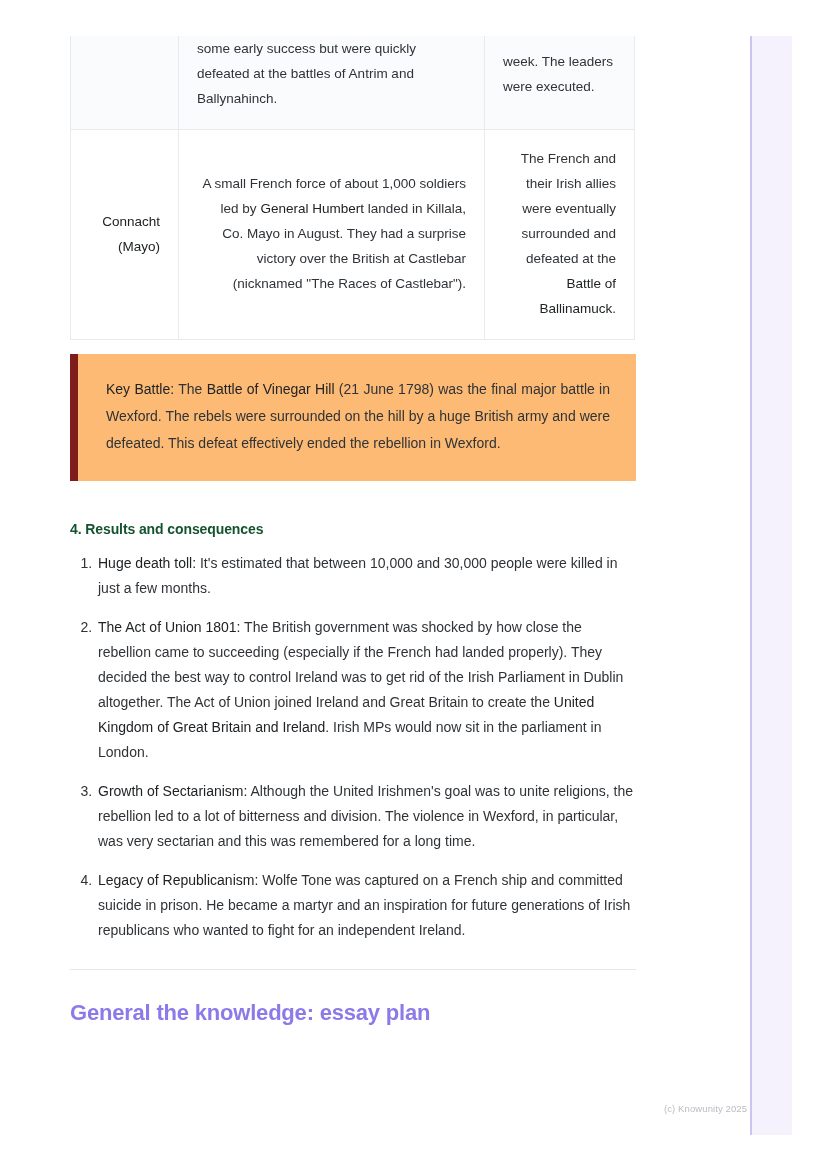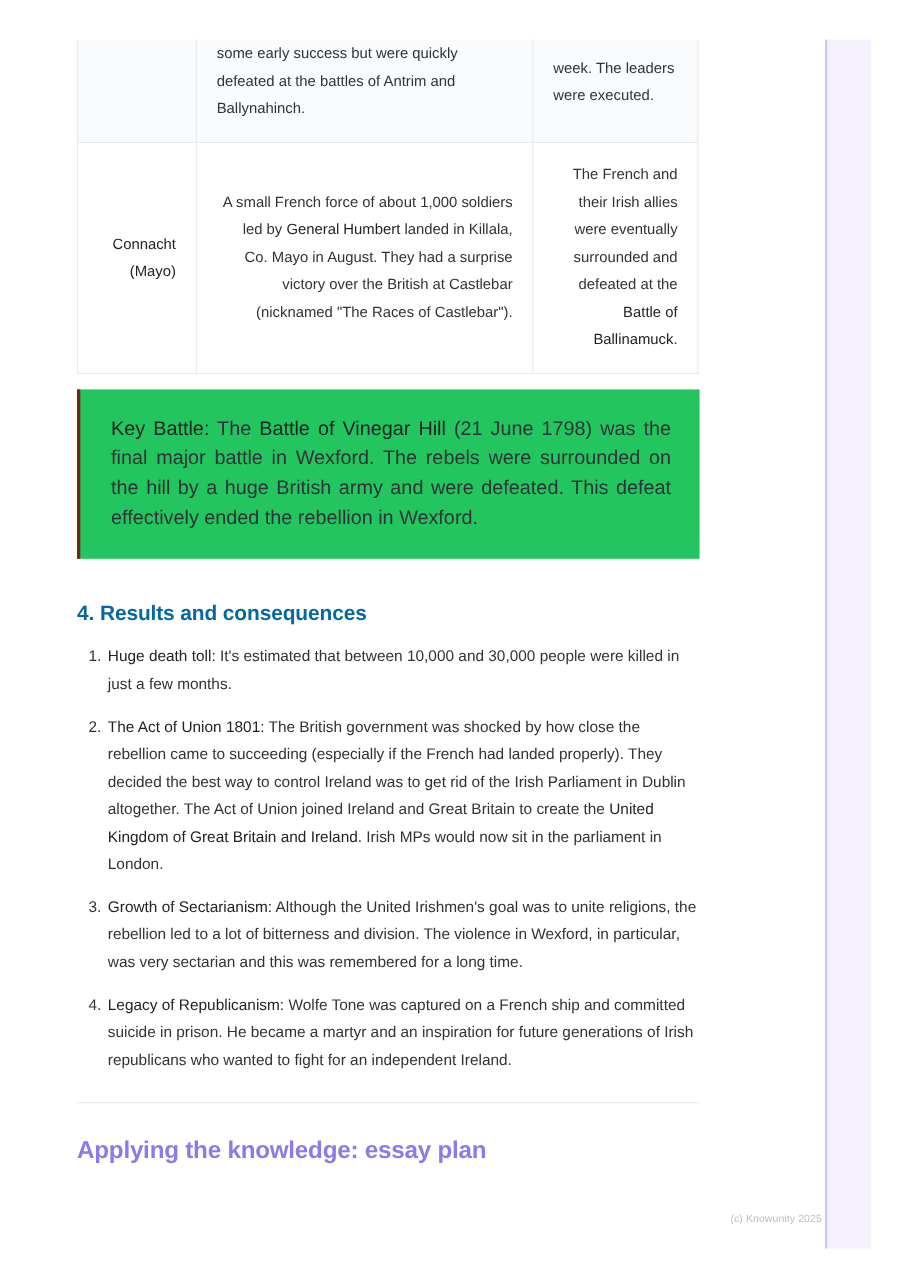--- a/index.html
+++ b/index.html
@@ -71,34 +71,34 @@
     border-top: none;
     padding-top: 0;
   }
   strong.b { font-weight: normal; color: #202326; }
 
   
   #callout {
     margin-top: 14px;
     width: 566px;
     box-sizing: border-box;
-    background: #22c55e;
-    border-left: 3px solid #7f1d1d;
+    background: #fdba74;
+    border-left: 8px solid #7f1d1d;
     padding: 22px 26px 24px 28px;
-    font-size: 18px;
+    font-size: 14px;
     line-height: 27px;
     color: #2f3337;
     text-align: justify;
   }
 
   
   h2.section-heading {
-    font-size: 19px;
+    font-size: 14px;
     font-weight: bold;
-    color: #0369a1;
+    color: #14532d;
     margin: 40px 0 14px 0;
     letter-spacing: -0.1px;
   }
   h2.big-heading {
     font-size: 22px;
     font-weight: bold;
     color: #8b7ae8;
     margin: 30px 0 0 0;
     letter-spacing: -0.2px;
   }
@@ -178,17 +178,17 @@
 
     <li><strong class="b">The Act of Union 1801:</strong><span> The British government was shocked by how close the rebellion came to succeeding (especially if the French had landed properly). They decided the best way to control Ireland was to get rid of the Irish Parliament in Dublin altogether. The Act of Union joined Ireland and Great Britain to create the </span><strong class="b">United Kingdom of Great Britain and Ireland</strong><span>. Irish MPs would now sit in the parliament in London.</span></li>
 
     <li><strong class="b">Growth of Sectarianism:</strong><span> Although the United Irishmen's goal was to unite religions, the rebellion led to a lot of bitterness and division. The violence in Wexford, in particular, was very sectarian and this was remembered for a long time.</span></li>
 
     <li><strong class="b">Legacy of Republicanism:</strong><span> Wolfe Tone was captured on a French ship and committed suicide in prison. He became a martyr and an inspiration for future generations of Irish republicans who wanted to fight for an independent Ireland.</span></li>
   </ol>
 
   <hr class="divider">
 
-  <h2 class="big-heading">Applying the knowledge: essay plan</h2>
+  <h2 class="big-heading">General the knowledge: essay plan</h2>
 
 </div>
 
 <div id="footer-credit">(c) Knowunity 2025</div>
 
 </body></html>

